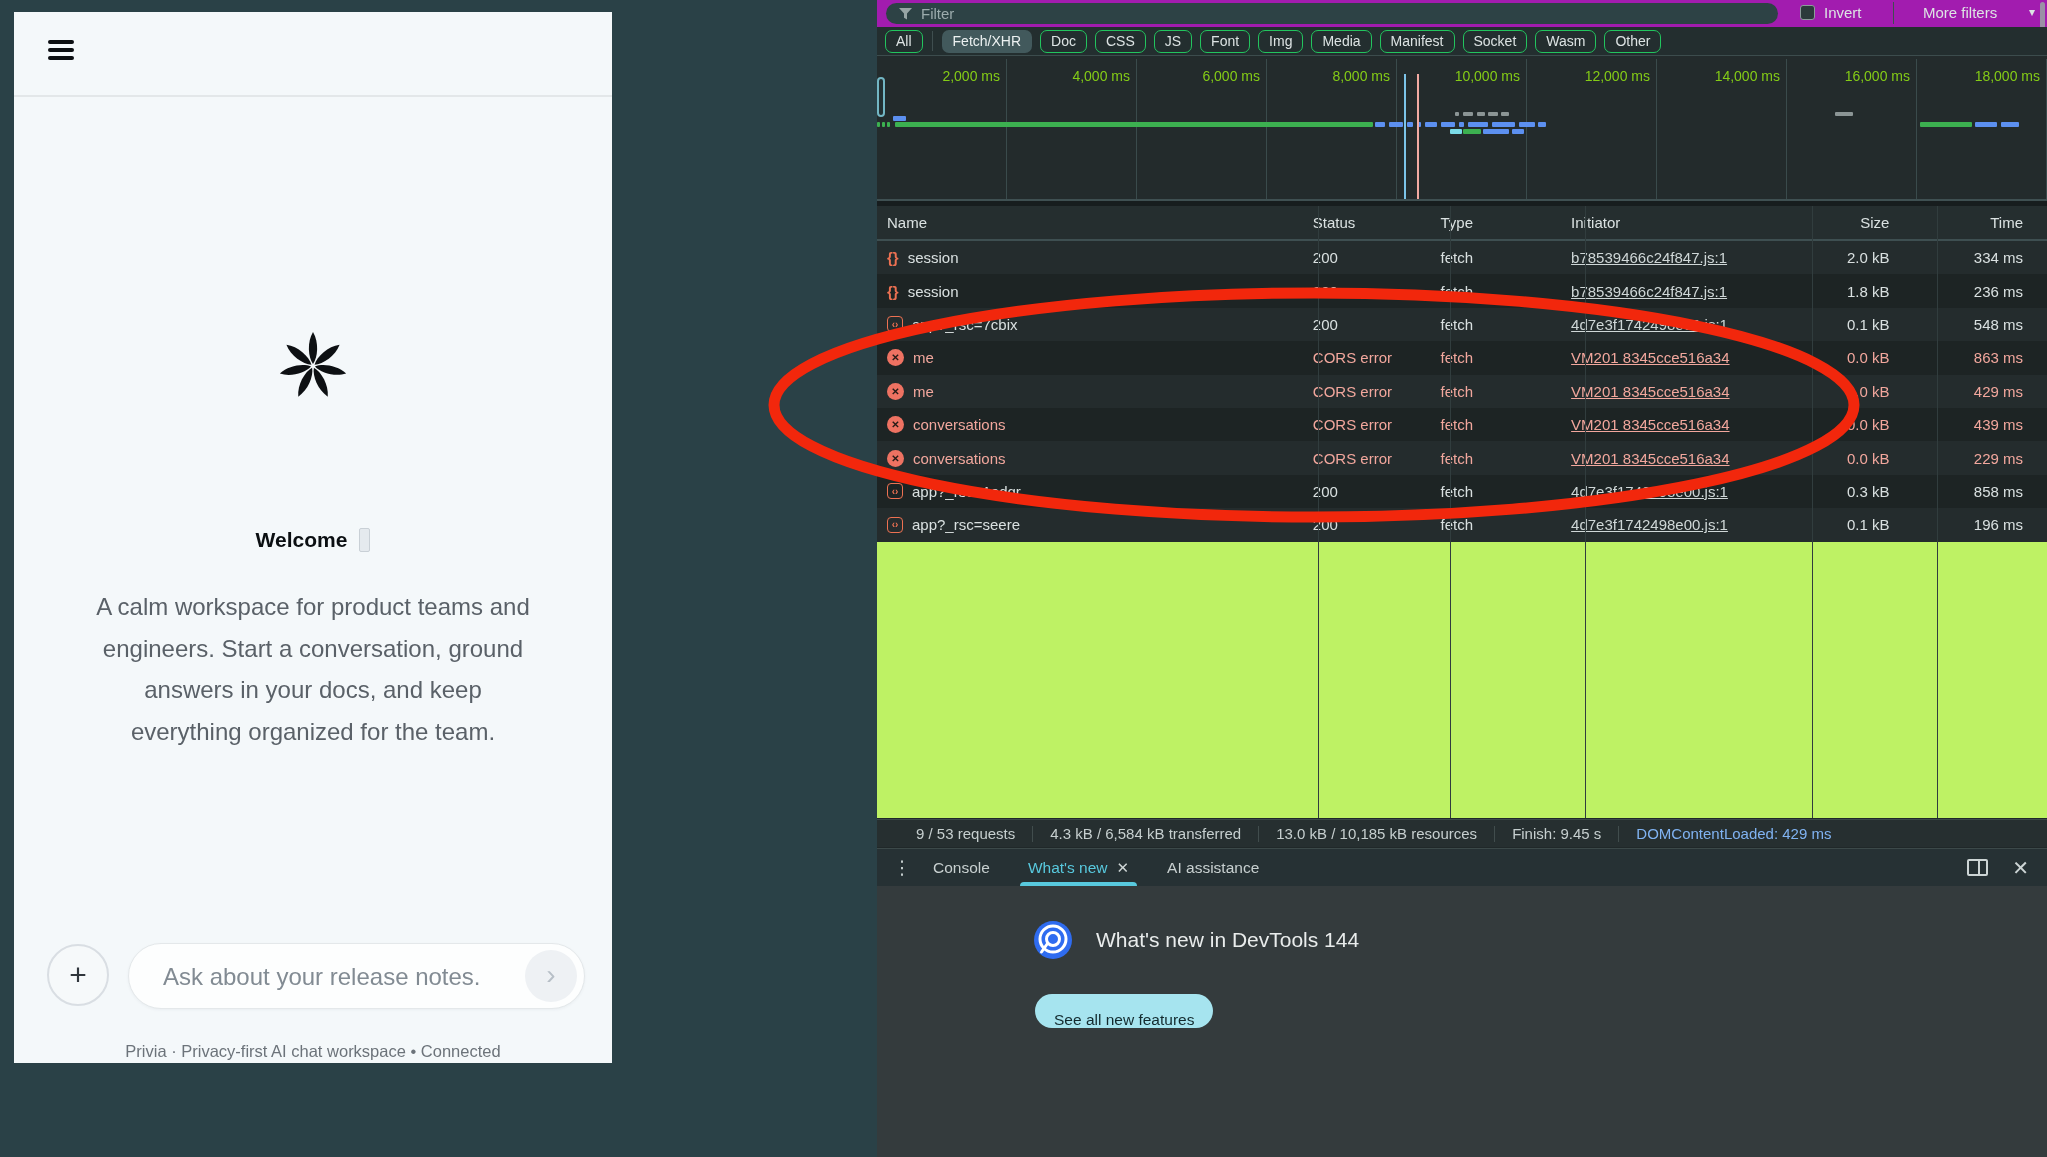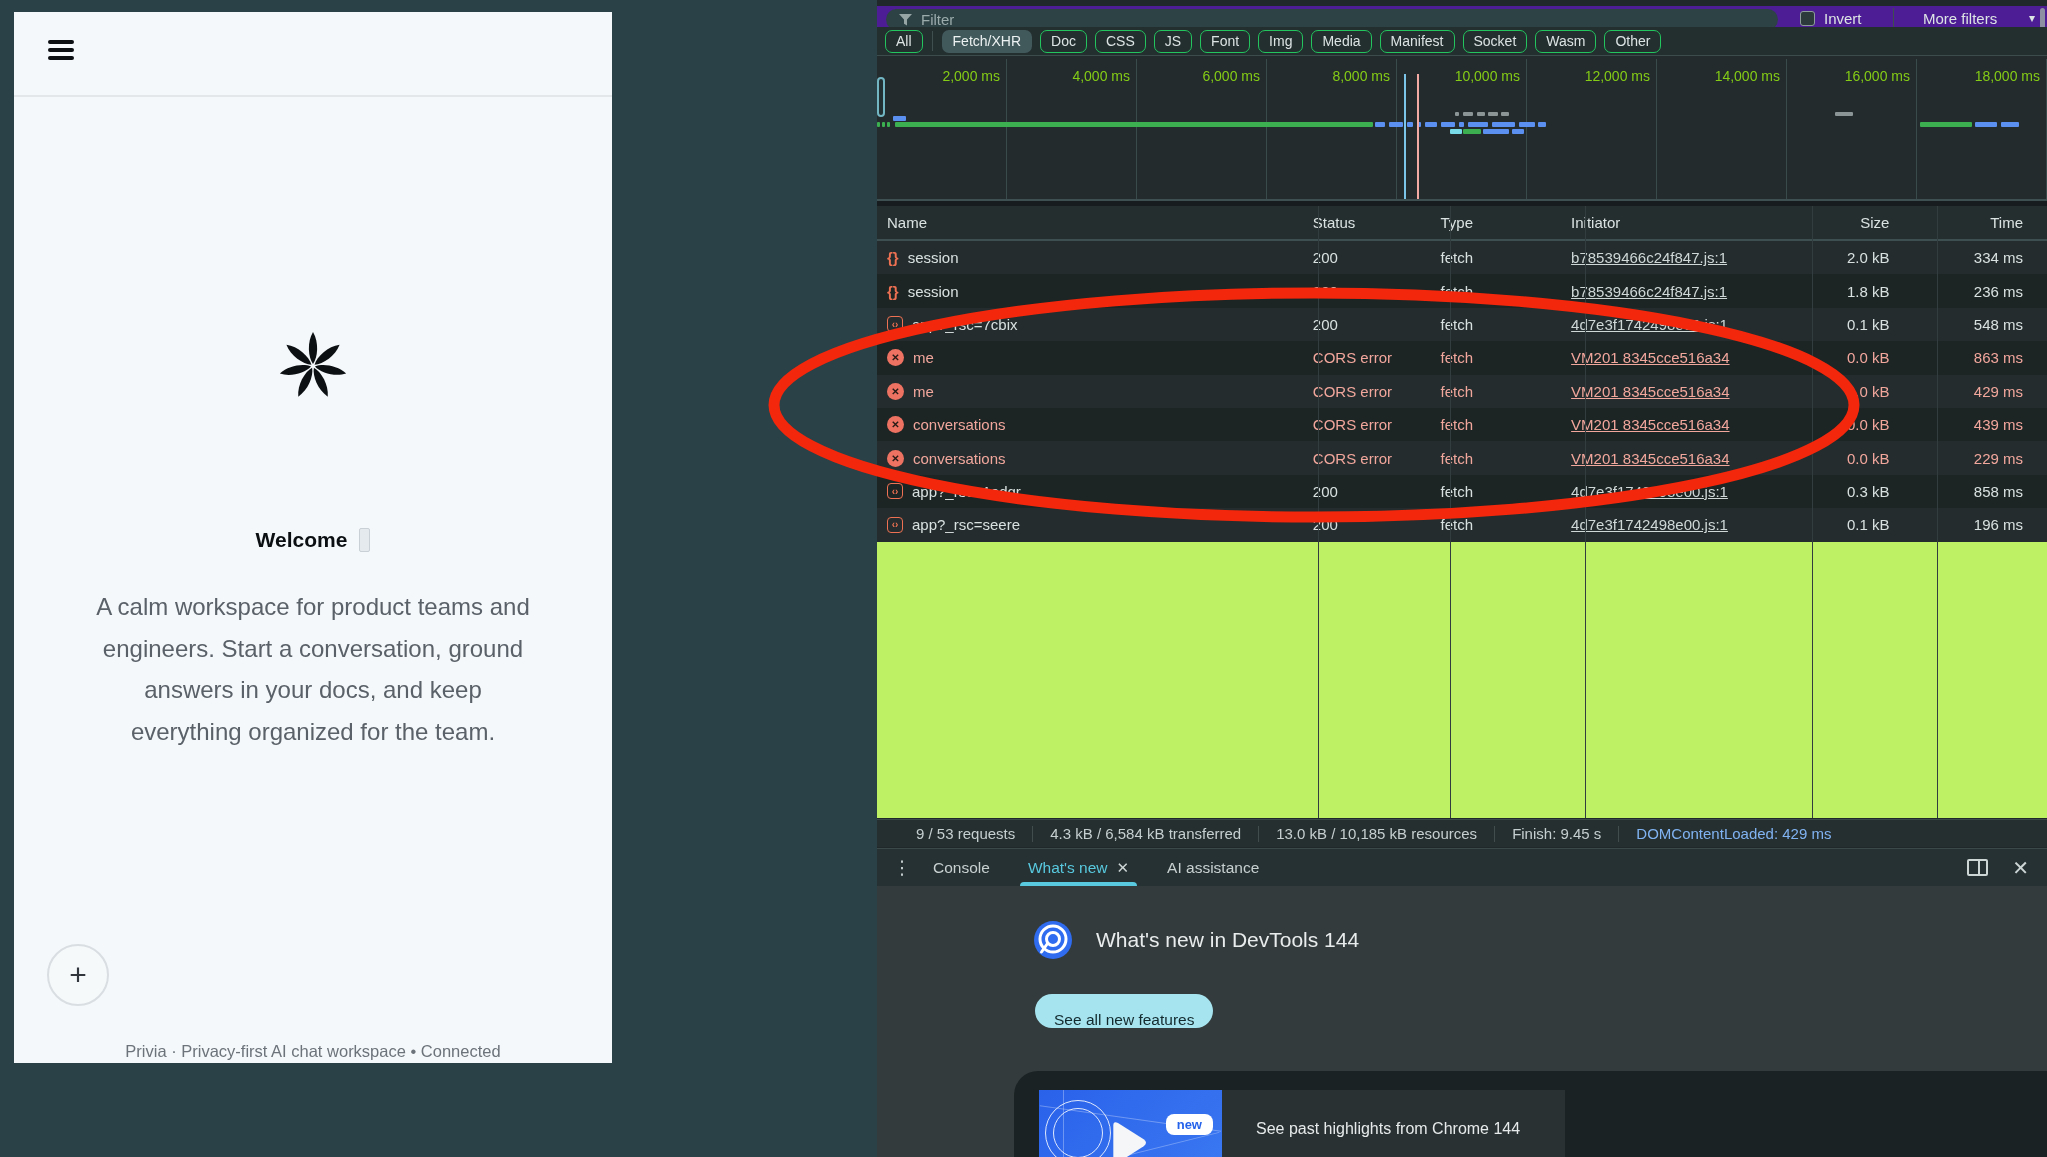--- a/index.html
+++ b/index.html
@@ -22,21 +22,21 @@
   .composer{position:absolute;left:114px;top:931px;width:457px;height:66px;background:#fdfefe;border:1px solid #e4e8ea;border-radius:34px;box-sizing:border-box;box-shadow:0 1px 3px rgba(40,60,70,.05);}
   .composer input{position:absolute;left:32px;top:0;width:330px;height:64px;border:none;outline:none;background:transparent;font-family:"Liberation Sans",sans-serif;font-size:24px;color:#3a4248;}
   .composer input::placeholder{color:#828b93;opacity:1;}
   .send-btn{position:absolute;right:7px;top:6px;width:52px;height:52px;border-radius:50%;background:#eef1f4;display:flex;align-items:center;justify-content:center;cursor:pointer;}
   .send-btn .gl{color:#b7bfc7;font-size:28px;line-height:1;margin-top:-3px;}
   .app-footer{position:absolute;left:0;top:1030px;width:100%;text-align:center;font-size:16.5px;color:#6c737a;}
 
   
   .devtools{position:absolute;left:877px;top:0;width:1170px;height:1157px;background:#202829;}
   
-  .dt-toolbar{position:absolute;left:0;top:6px;width:100%;height:27px;background:#4c1d95;}
+  .dt-toolbar{position:absolute;left:0;top:0;width:100%;height:27px;background:#a21caf;}
   .filter-box{position:absolute;left:9px;top:3px;width:892px;height:21px;border-radius:11px;background:#2d4245;display:flex;align-items:center;gap:9px;padding-left:13px;box-sizing:border-box;}
   .filter-box .ftxt{font-size:15px;color:#9babac;}
   .invert-cb{position:absolute;left:923px;top:5px;width:15px;height:15px;border:1.5px solid #8d9b9b;border-radius:3px;background:#2c3a3b;box-sizing:border-box;cursor:pointer;}
   .invert-label{position:absolute;left:947px;top:4px;font-size:15px;color:#dde4e4;}
   .tb-sep{position:absolute;left:1016px;top:2px;width:1px;height:22px;background:#3f4e4f;}
   .more-filters{position:absolute;left:1046px;top:4px;font-size:15px;color:#dde4e4;cursor:pointer;}
   .mf-caret{position:absolute;left:1152px;top:5px;font-size:12px;color:#dde4e4;}
   .mini-scroll{position:absolute;left:1163px;top:2px;width:5px;height:52px;background:#99a5a5;border-radius:3px;opacity:.85;}
   
   .dt-chips{position:absolute;left:0;top:27px;width:100%;height:28px;background:#232e2f;display:flex;align-items:center;gap:8px;padding-left:8px;box-sizing:border-box;}
@@ -129,20 +129,26 @@
     </g>
   </svg>
   <div class="welcome-row">
     <span class="welcome-title">Welcome</span>
     <span class="caret-block"></span>
   </div>
   <div class="app-desc">A calm workspace for product teams and engineers. Start a conversation, ground answers in your docs, and keep everything organized for the team.</div>
   <div class="plus-btn">
       <span>+</span>
     </div>
+  <div class="composer">
+    <input type="text" placeholder="Ask about your release notes." style="">
+    <div class="send-btn">
+        <span class="gl">›</span>
+      </div>
+  </div>
   <div class="app-footer">Privia · Privacy-first AI chat workspace • Connected</div>
 </div>
 
 <div class="devtools">
 
   <div class="dt-toolbar">
     <div class="filter-box">
       <svg width="13" height="12" viewBox="0 0 13 12">
           <path d="M0,0 H13 L8,5.5 V11.5 L5,9.8 V5.5 Z" fill="#97a5a5"></path>
         </svg>
@@ -378,34 +384,18 @@
     <div class="wn-header">
       <svg width="40" height="40" viewBox="0 0 40 40">
         <circle cx="20" cy="20" r="19" fill="#2f6cf0"></circle>
         <circle cx="20" cy="19" r="13" fill="none" stroke="#fff" stroke-width="3"></circle>
         <circle cx="20" cy="19" r="6.5" fill="none" stroke="#fff" stroke-width="3"></circle>
         <path d="M14.5 23.5 L8.5 32" stroke="#fff" stroke-width="3" stroke-linecap="round"></path>
       </svg>
       <span class="wn-title">What's new in DevTools 144</span>
     </div>
     <button class="wn-cta">See all new features</button>
-    <div class="wn-card">
-      <div class="wn-thumb">
-        <div class="bp-circle" style="left:6px;top:10px;width:64px;height:64px;"></div>
-        <div class="bp-circle" style="left:14px;top:18px;width:48px;height:48px;"></div>
-        <div class="bp-line" style="left:0;top:28px;width:183px;height:1px;transform:rotate(8deg);"></div>
-        <div class="bp-line" style="left:24px;top:0;width:1px;height:100px;"></div>
-        <div class="bp-line" style="left:0;top:64px;width:183px;height:1px;transform:rotate(-14deg);"></div>
-        <svg width="56" height="56" viewBox="0 0 48 48" style="position:absolute;left:58px;top:26px;">
-          <path d="M14 8 Q14 4 18 6 L40 20 Q44 23 40 26 L18 40 Q14 42 14 38 Z" fill="#f4f6f8"></path>
-        </svg>
-        <span class="wn-badge">new</span>
-      </div>
-      <div class="wn-strip">
-        <span class="txt">See past highlights from Chrome 144</span>
-      </div>
-    </div>
   </div>
 </div>
 
 <svg class="annotation" viewBox="0 0 2047 1157">
   <ellipse id="ann-ellipse" cx="1314" cy="405" rx="540" ry="112" fill="none" stroke-width="11" stroke-linecap="round" stroke="#f2270c"></ellipse>
 </svg>
 
 </body></html>

